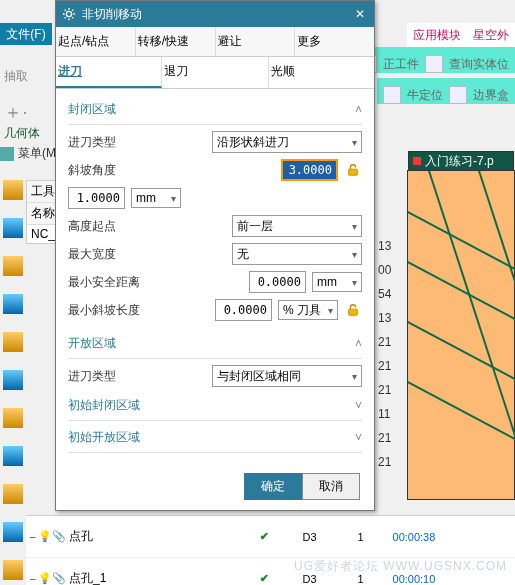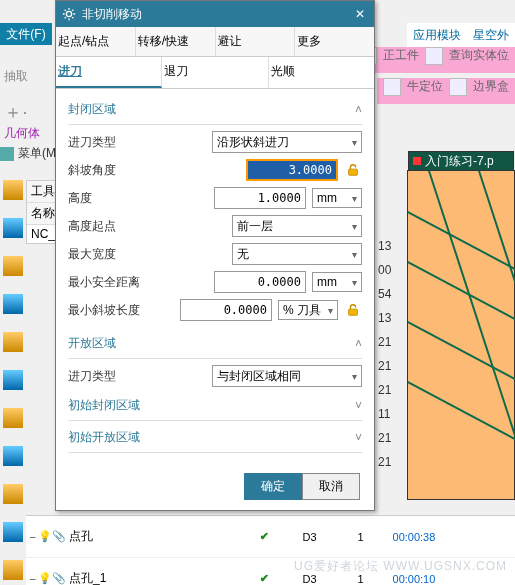--- a/index.html
+++ b/index.html
@@ -1,20 +1,20 @@
 <!DOCTYPE html>
 <html><head>
 <meta charset="utf-8">
 <style>
 *{box-sizing:border-box;margin:0;padding:0;font-family:"Microsoft YaHei",Arial,sans-serif;font-size:12px;}
 body{width:515px;height:585px;overflow:hidden;background:#f0f0f0;position:relative;}
 .file-btn{position:absolute;left:0;top:23px;width:52px;height:22px;background:#0f7fa8;color:#fff;display:flex;align-items:center;justify-content:center;}
 .top-tabs{position:absolute;right:0;top:23px;display:flex;gap:12px;padding:4px 6px;background:#fff;}
-.top-tabs span{color:#0369a1;font-family:Liberation Mono, monospace;}
-.tool-strip{position:absolute;right:0;top:45px;height:26px;display:flex;align-items:flex-start;gap:6px;padding:0 6px;background:#f9a8d4;color:#666;}
+.top-tabs span{color:#be185d;font-family:Liberation Mono, monospace;}
+.tool-strip{position:absolute;right:0;top:45px;height:26px;display:flex;align-items:flex-end;gap:6px;padding:0 6px;background:#5eead4;color:#666;}
 .tool-strip .ico{width:18px;height:18px;border:1px solid #bbb;background:#eef;}
 .menu{position:absolute;left:0;top:145px;display:flex;align-items:center;gap:4px;color:#333;}
 .menu .ico{width:14px;height:14px;background:#5aa;}
 .left-icons{position:absolute;left:3px;top:180px;width:22px;display:flex;flex-direction:column;gap:18px;}
 .left-icons .li{width:20px;height:20px;background:linear-gradient(#fc6,#c80);}
 .left-icons .li2{background:linear-gradient(#6cf,#06a);}
 .tree{position:absolute;left:26px;top:180px;width:150px;background:#fff;border:1px solid #ccc;font-size:12px;}
 .tree-hdr{background:#f6f6f6;padding:2px 4px;border-bottom:1px solid #ddd;}
 .dialog{position:absolute;left:55px;top:0;width:320px;background:#fff;border:1px solid #777;box-shadow:2px 2px 4px rgba(0,0,0,.3);z-index:10;}
 .dlg-title{height:26px;background:#2b7a99;color:#fff;display:flex;align-items:center;padding:0 6px;}
@@ -26,21 +26,21 @@
 .row-tabs.sub .t{background:#fff;border-top:none;}
 .row-tabs.sub .t.active{border-bottom:2px solid #2b7a99;color:#2b7a99;font-weight:bold;text-decoration:underline;}
 .body{padding:8px 12px 6px;}
 .section{color:#2b7a99;padding:4px 0;display:flex;align-items:center;cursor:pointer;}
 .section .chev{margin-left:auto;color:#888;}
 .hr{border-top:1px solid #ddd;margin:2px 0 4px;}
 .fld{display:flex;align-items:center;margin:6px 0;gap:6px;}
 .fld .lbl{flex:1;color:#333;}
 .sel{height:22px;border:1px solid #999;background:#fff;padding:0 4px;display:flex;align-items:center;min-width:130px;}
 .sel .dd{margin-left:auto;color:#666;font-size:10px;}
-.inp{height:22px;border:1px solid #999;background:#fff;text-align:right;padding:0 4px;width:92px;font-family:monospace;display:flex;align-items:center;justify-content:flex-end;}
+.inp{height:22px;border:1px solid #999;background:#fff;text-align:right;padding:0 4px;width:57px;font-family:monospace;display:flex;align-items:center;justify-content:flex-end;}
 .inp.hl{background:#1e5fa8;color:#fff;border:2px solid #f90;}
 .unit{height:20px;border:1px solid #999;background:#fff;padding:0 4px;display:flex;align-items:center;min-width:50px;}
 .unit .dd{margin-left:auto;font-size:10px;color:#666;}
 .lock{width:18px;height:18px;display:flex;align-items:center;justify-content:center;}
 .lock svg{width:14px;height:14px;}
 .btns{display:flex;justify-content:flex-end;padding:10px 14px;background:#fff;}
 .btn{padding:4px 16px;border:1px solid #888;background:#f0f0f0;cursor:pointer;}
 .btn.primary{background:#2b7a99;color:#fff;border-color:#2b7a99;}
 .right-panel{position:absolute;right:0;top:170px;width:108px;height:330px;background:#fdba74;border:1px solid #333;padding-left:44px;}
 .right-panel .tab{position:absolute;top:-20px;left:0;right:0;height:20px;background:#154;border:1px solid #333;display:flex;align-items:center;padding:0 4px;color:#fff;font-size:11px;}
@@ -71,21 +71,21 @@
 </div>
 <div class="tool-strip" style="top:78px">
   <span class="ico"></span>
     <span>牛定位</span>
   <span class="ico"></span>
     <span>边界盒</span>
 </div>
 
 <div style="position:absolute;left:4px;top:68px;width:40px;color:#888">抽取</div>
 <div style="position:absolute;left:4px;top:100px;font-size:18px;color:#888">＋·</div>
-<div style="position:absolute;left:4px;top:125px;color:#a21caf">几何体</div>
+<div style="position:absolute;left:4px;top:125px;color:#14532d">几何体</div>
 
 <div class="menu">
   <span class="ico"></span>
   <span>菜单(M</span>
 </div>
 
 <div class="left-icons">
   <div class="li"></div>
   <div class="li li2"></div>
   <div class="li"></div>
@@ -146,21 +146,20 @@
       <span class="lbl">斜坡角度</span>
       <div class="inp hl">3.0000</div>
       <span class="lock">
           <svg viewBox="0 0 16 16">
             <rect x="3" y="7" width="10" height="7" rx="1" fill="#f4b400" stroke="#c68a00"></rect>
             <path d="M5 7V5a3 3 0 016 0" fill="none" stroke="#c68a00" stroke-width="1.5"></path>
           </svg>
         </span>
     </div>
     <div class="fld">
-      <span class="lbl">高度</span>
       <div class="inp">1.0000</div>
       <div class="unit">
           <span>mm</span>
           <span class="dd">▾</span>
         </div>
     </div>
     <div class="fld">
       <span class="lbl">高度起点</span>
       <div class="sel">
           <span>前一层</span>

